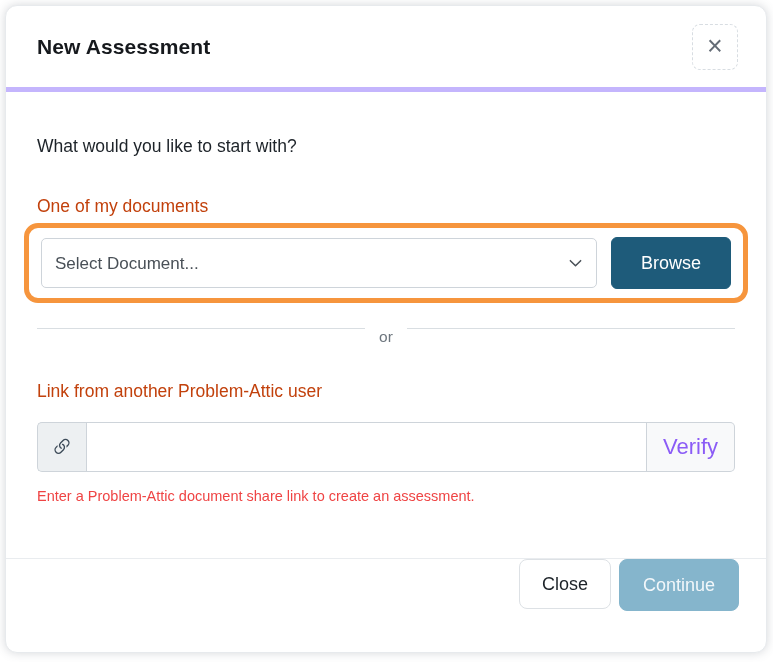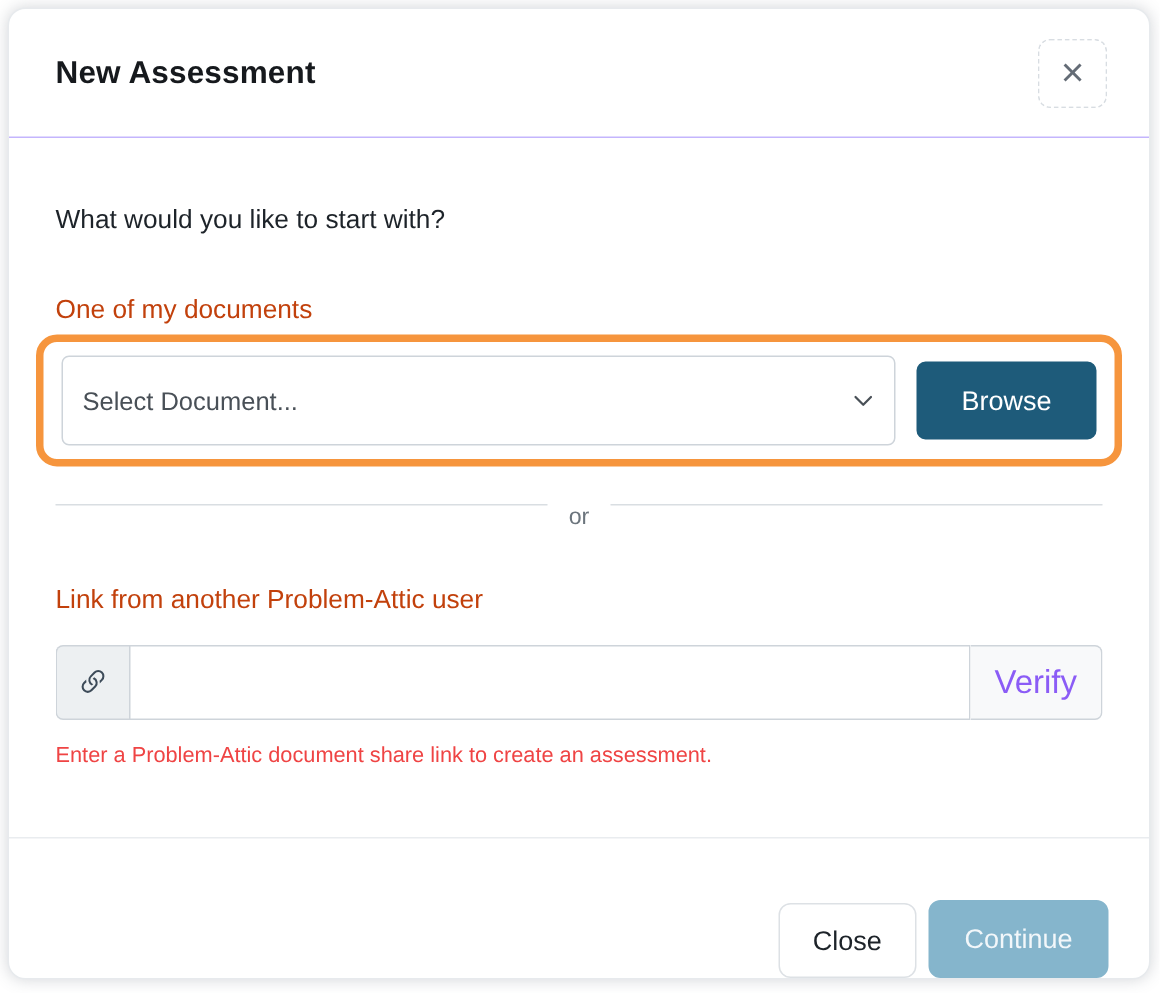--- a/index.html
+++ b/index.html
@@ -23,21 +23,21 @@
     display: flex;
     flex-direction: column;
   }
   
   .modal-header {
     height: 86px;
     padding: 0 28px 0 31px;
     display: flex;
     align-items: center;
     justify-content: space-between;
-    border-bottom: 1px solid #c4b5fd;
+    border-bottom: 5px solid #c4b5fd;
     flex: 0 0 auto;
   }
   .modal-title {
     font-size: 21px;
     font-weight: 700;
     color: #16191d;
     letter-spacing: 0.1px;
   }
   .close-btn {
     width: 46px; height: 46px;
@@ -76,21 +76,21 @@
     padding: 9px 12px;
   }
   .doc-row {
     display: flex;
     align-items: center;
     gap: 14px;
   }
   .select-wrap {
     position: relative;
     flex: 1 1 auto;
-    height: 60px;
+    height: 50px;
   }
   .doc-select {
     width: 100%; height: 100%;
     appearance: none;
     -webkit-appearance: none;
     border: 1px solid #ced4da;
     border-radius: 5px;
     background: #ffffff;
     padding: 0 40px 0 13px;
     font-size: 17px;
@@ -175,21 +175,21 @@
     margin-top: 16px;
     font-size: 14.5px;
     color: #ef4444;
   }
   
   .modal-footer {
     flex: 0 0 auto;
     height: 94px;
     border-top: 1px solid #e9ecef;
     display: flex;
-    align-items: flex-end;
+    align-items: flex-start;
     justify-content: flex-end;
     gap: 8px;
     padding: 0 27px;
   }
   .footer-close-btn {
     height: 50px;
     padding: 0 22px;
     background: #ffffff;
     border: 1px solid #dde1e5;
     border-radius: 8px;

